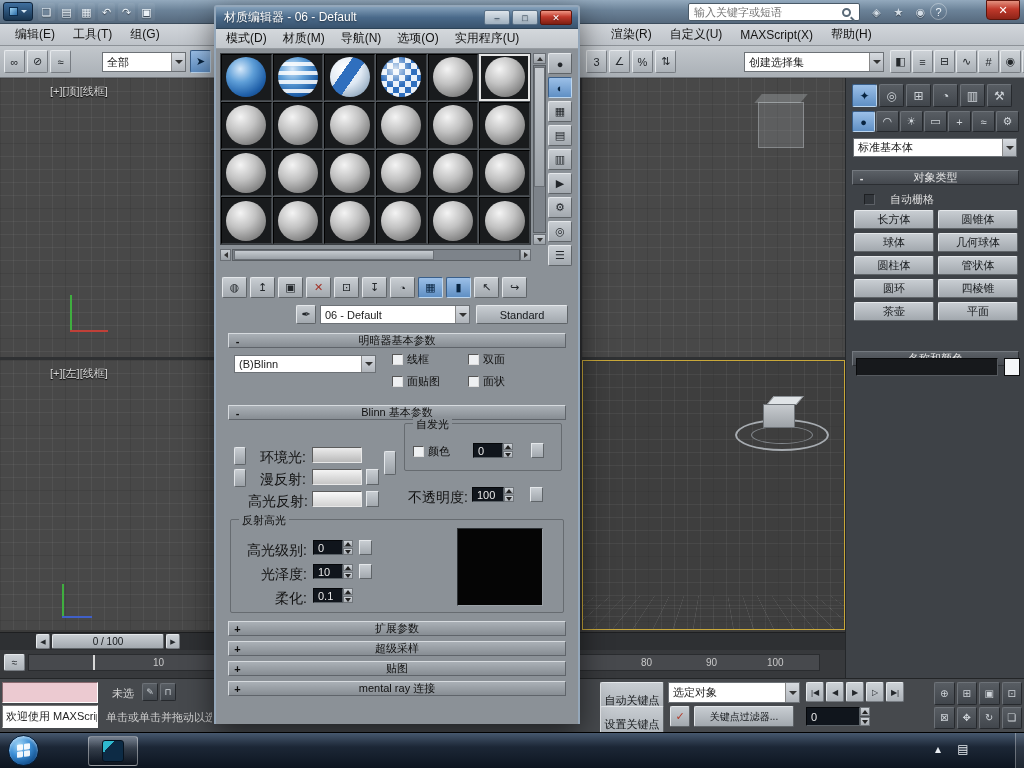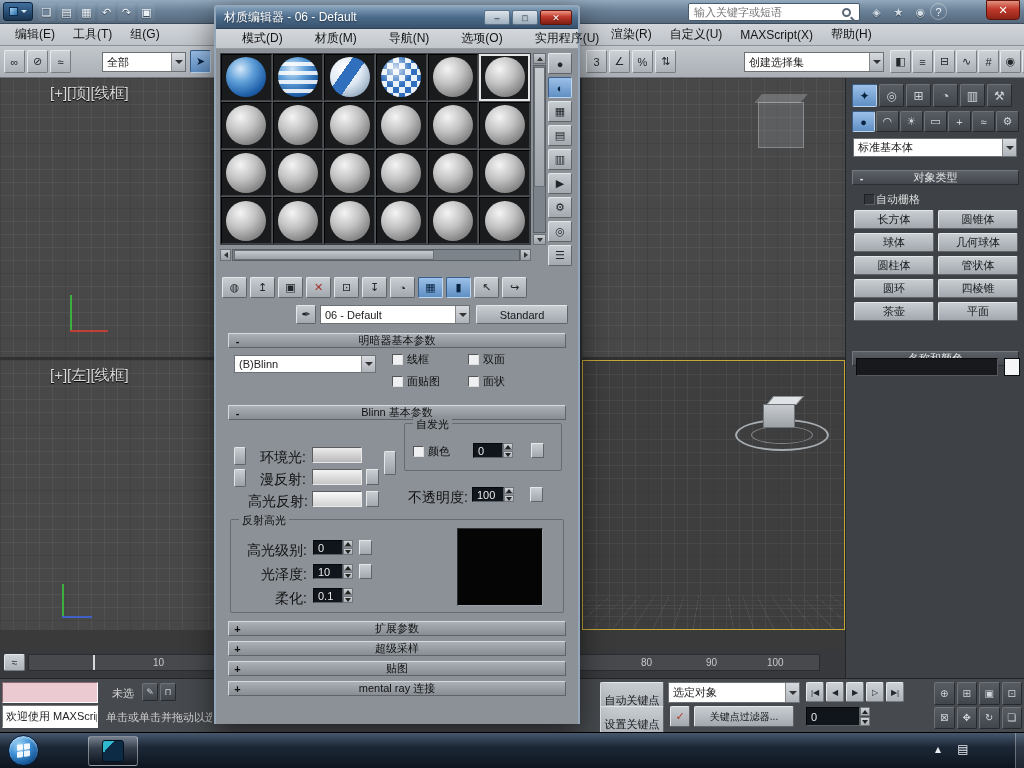--- a/index.html
+++ b/index.html
@@ -49,32 +49,32 @@
 .icobtn.tiny{width:16px;height:18px;font-size:9px;}
 #cp-tabs{left:6px;top:6px;display:flex;gap:2px;}
 #cp-subcats{left:6px;top:33px;display:flex;gap:1px;}
 #cp-subcats .icobtn{width:23px;height:21px;font-size:11px;}
 #cp-combo{left:7px;top:60px;width:164px;height:19px;}
 .rollhead{height:15px;background:linear-gradient(#5b6066,#44484e);border:1px solid;border-color:#74797f #2b2e32 #2b2e32 #74797f;display:flex;align-items:center;color:#e4e4e4;font-size:11px;position:relative;}
 .rollhead .pm{position:absolute;left:4px;width:9px;text-align:center;font-weight:bold;}
 .rollhead .rolltitle{flex:1;text-align:center;white-space:nowrap;overflow:hidden;}
 .rollhead.light{background:linear-gradient(#aab0b6,#878d93);border-color:#d6dade #5f646a #5f646a #d6dade;color:#111;}
 #cp-objtype-head{left:6px;top:92px;width:167px;}
-#cp-autogrid{left:18px;top:114px;display:flex;gap:1px;align-items:center;font-size:11px;}
+#cp-autogrid{left:18px;top:114px;display:flex;gap:15px;align-items:center;font-size:11px;}
 .cb{width:11px;height:11px;background:#eef0f2;border:1px solid;border-color:#555 #ddd #ddd #555;flex:none;}
 .cb.dark{background:#32363b;border-color:#1e2023 #5c6066 #5c6066 #1e2023;}
 #cp-objbuttons{left:8px;top:132px;width:164px;display:grid;grid-template-columns:80px 80px;gap:4px;}
 .btn3d{background:linear-gradient(#c8cdd2,#a2a8ae);border:1px solid;border-color:#e4e7ea #5f6468 #5f6468 #e4e7ea;border-radius:2px;color:#15181b;font-size:11px;display:flex;align-items:center;justify-content:center;height:19px;white-space:nowrap;}
 #cp-namecolor-head{left:6px;top:258px;width:167px;}
 #cp-namefield{left:10px;top:280px;width:142px;height:18px;background:#17191c;border:1px solid;border-color:#0a0b0c #55595e #55595e #0a0b0c;}
 #cp-colorswatch{left:158px;top:280px;width:16px;height:18px;background:#f4f6f8;border:1px solid #0c0d0e;}
 
 
 .vp{position:absolute;background-color:#484848;background-image:linear-gradient(rgba(0,0,0,.18) 1px,transparent 1px),linear-gradient(90deg,rgba(0,0,0,.18) 1px,transparent 1px),linear-gradient(rgba(255,255,255,.05) 1px,transparent 1px),linear-gradient(90deg,rgba(255,255,255,.05) 1px,transparent 1px);background-size:65px 65px,65px 65px,13px 13px,13px 13px;overflow:hidden;}
-.vplabel{position:absolute;left:36px;top:6px;color:#d8d8d8;font-size:15px;text-shadow:0 1px 1px #000;padding-left:14px;}
+.vplabel{position:absolute;left:36px;top:6px;color:#d8d8d8;font-size:11px;text-shadow:0 1px 1px #000;padding-left:14px;}
 .divider{position:absolute;background:#2f3133;}
 #vp-persp{border:1px solid #c9a83a;background-color:#3e3e3e;}
 #persp-plane{position:absolute;left:-170px;bottom:-60px;width:600px;height:330px;background-image:linear-gradient(rgba(255,255,255,.12) 1px,transparent 1px),linear-gradient(90deg,rgba(255,255,255,.12) 1px,transparent 1px);background-size:30px 30px;transform:perspective(260px) rotateX(55deg);transform-origin:50% 100%;}
 #vcube{position:absolute;left:176px;top:24px;width:46px;height:46px;background:rgba(190,196,202,.18);border:1px solid rgba(210,215,220,.35);}
 #vcube .topface{position:absolute;left:-1px;top:-9px;width:46px;height:9px;background:rgba(220,226,230,.25);transform:skewX(-40deg);}
 
 
 #timeline{left:0;top:632px;width:845px;height:18px;background:#2e3033;border-top:1px solid #1e1f21;}
 #tslider{left:52px;top:1px;width:112px;height:15px;font-size:10px;}
 #tprev{left:36px;top:1px;width:14px;height:15px;font-size:7px;}
@@ -118,21 +118,21 @@
 .trayico{color:#e8edf2;font-size:12px;display:flex;align-items:center;justify-content:center;width:16px;height:20px;}
 #showdesk{left:1015px;top:0;width:9px;height:36px;background:rgba(255,255,255,.08);border-left:1px solid rgba(255,255,255,.3);}
 
 
 #matedit{left:214px;top:5px;width:366px;height:719px;background:#8b9197;border:2px solid #94a7ba;border-radius:3px 3px 0 0;box-shadow:0 10px 30px rgba(0,0,0,.55);z-index:30;}
 #me-title{left:0;top:0;width:100%;height:22px;background:linear-gradient(#84a0ba,#4a6a8a 50%,#39536e);display:flex;align-items:center;color:#fff;font-size:12px;padding-left:8px;text-shadow:0 1px 2px rgba(0,0,0,.5);border-bottom:1px solid #2d4458;}
 #me-winbtns{position:absolute;right:6px;top:3px;display:flex;gap:2px;}
 .winbtn{width:26px;height:15px;background:linear-gradient(#dde4ea,#9fb0bf);border:1px solid #5a7187;border-radius:2px;color:#24384a;font-size:9px;display:flex;align-items:center;justify-content:center;}
 .winbtn.close{background:linear-gradient(#ef9684,#c0392b 45%,#7e1f12);color:#fff;border-color:#5e150c;width:32px;}
 #me-menu{left:0;top:22px;width:100%;height:20px;background:linear-gradient(#d4d8dc,#c2c7cc);display:flex;color:#121212;border-bottom:1px solid #979ca1;padding-left:2px;}
-#me-menu .mitem{padding:0 8px;margin-left:16px;}
+#me-menu .mitem{padding:0 8px;}
 #me-body{left:0;top:42px;width:362px;height:675px;background:#8b9197;}
 #me-slots{position:absolute;left:4px;top:4px;width:311px;height:192px;display:grid;grid-template-columns:repeat(6,1fr);grid-template-rows:repeat(4,1fr);gap:1px;background:#4e5358;border:1px solid #3a3e42;}
 .slot{background:#191b1d;display:flex;align-items:center;justify-content:center;border:1px solid;border-color:#000 #3f4347 #3f4347 #000;}
 .slot.active{outline:2px solid #e6e6e6;outline-offset:-2px;}
 .sphere{width:40px;height:40px;border-radius:50%;}
 .sphere.gray{background:radial-gradient(circle at 36% 30%,#f4f4f4,#c2c2c2 40%,#8a8a8a 72%,#5c5c5c);}
 .sphere.blue{background:radial-gradient(circle at 36% 30%,#d5e8fa,#5f9fd8 35%,#1f5fa8 70%,#0b3163);}
 .sphere.blue-stripes{background:repeating-linear-gradient(180deg,rgba(255,255,255,0) 0 5px,rgba(255,255,255,.85) 5px 9px),radial-gradient(circle at 36% 30%,#d5e8fa,#5f9fd8 35%,#1f5fa8 70%,#0b3163);}
 .sphere.blue-swirl{background:linear-gradient(125deg,rgba(31,95,168,0) 34%,#2f6fbe 34% 56%,rgba(31,95,168,0) 56%),radial-gradient(circle at 36% 30%,#ffffff,#dfe9f4 45%,#9fb4c8 75%,#6e8296);}
 .sphere.blue-checker{background:radial-gradient(circle at 36% 30%,rgba(255,255,255,.8),rgba(255,255,255,0) 45%),repeating-conic-gradient(#2f6fbe 0% 25%,#e9f1fa 25% 50%);background-size:100% 100%,12px 12px;}
@@ -312,20 +312,25 @@
         <div class="btn3d">平面</div>
       </div>
     <div id="cp-namecolor-head" class="abs rollhead">
       <span class="pm">-</span>
       <span class="rolltitle">名称和颜色</span>
     </div>
     <div id="cp-namefield" class="abs"></div>
     <div id="cp-colorswatch" class="abs"></div>
   </div>
 
+  <div id="timeline" class="abs">
+    <div id="tprev" class="abs tbtn">◀</div>
+    <div id="tslider" class="abs btn3d">0 / 100</div>
+    <div id="tnext" class="abs tbtn">▶</div>
+  </div>
   <div id="trackbar" class="abs">
     <div id="curvebtn" class="abs tbtn">≈</div>
     <div id="ruler">
       <span id="marker"></span>
     <span class="tick" style="left: 124px;">10</span>
         <span class="tick" style="left: 612px;">80</span>
         <span class="tick" style="left: 677px;">90</span>
         <span class="tick" style="left: 738px;">100</span>
       </div>
   </div>

